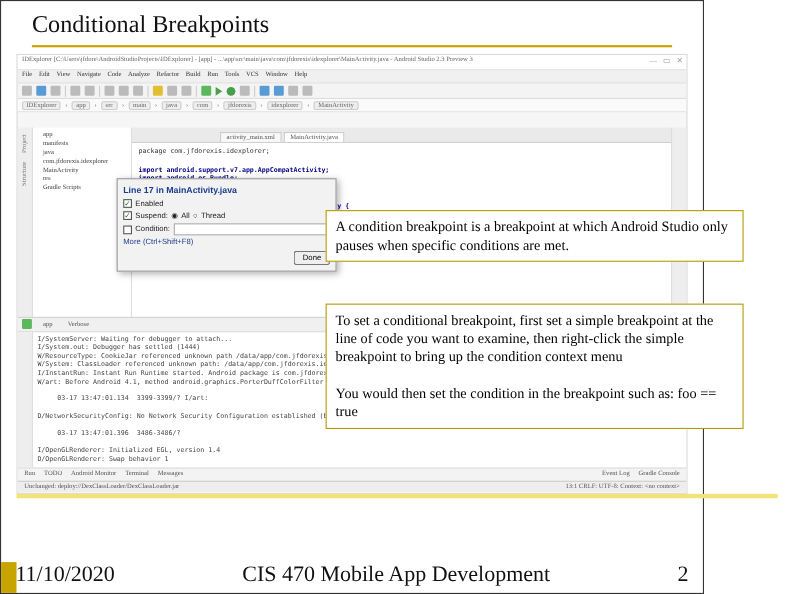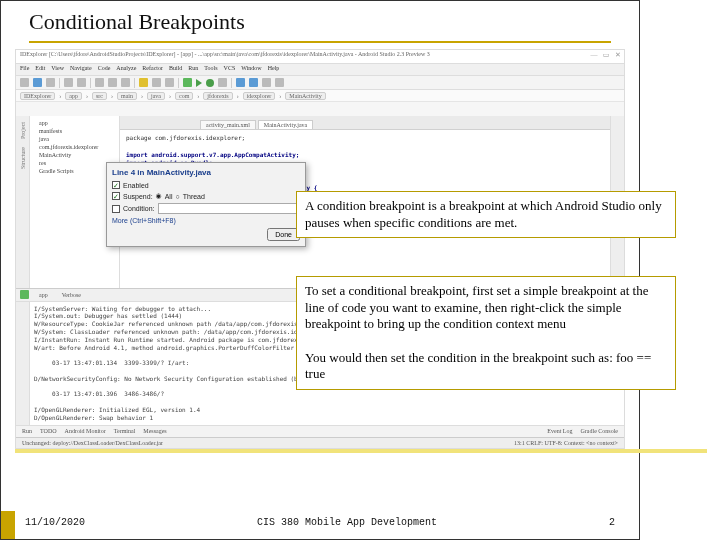--- a/index.html
+++ b/index.html
@@ -47,21 +47,21 @@
   .bottom-toolbar { height:14px; background:#f0f0f0; border-bottom:1px solid #ddd; display:flex; align-items:center; gap:6px; padding:0 4px; font-size:6px; color:#555;}
   .bottom-toolbar .bt-tab { padding:0 4px;}
   .log-area { flex:1; display:flex;}
   .log-rail { width:14px; background:#eee; border-right:1px solid #ddd;}
   .log-text { flex:1; font-family: monospace; font-size:6px; color:#444; padding:3px 4px; line-height:1.3; white-space:pre; overflow:hidden;}
   .status-tabs { height:14px; background:#f3f3f3; border-top:1px solid #ddd; display:flex; align-items:center; gap:8px; padding:0 6px; font-size:6px; color:#555;}
   .status-bar { height:12px; background:#eee; border-top:1px solid #ccc; font-size:6px; color:#555; display:flex; justify-content:space-between; padding:0 6px; align-items:center;}
   .callout { position:absolute; background:#fff; border:1px solid #b59b00; padding:6px 8px; font-size:13px; line-height:1.28; color:#000; font-family:"Times New Roman", serif;}
   .callout1 { left: 295px; top: 190px; width: 380px;}
   .callout2 { left: 295px; top: 275px; width: 380px;}
-  .footer { position:absolute; left:0; right:0; bottom:0; height:34px; display:flex; align-items:center; justify-content:space-between; padding:0 24px; font-size:10px; color:#111;font-family:Liberation Mono, monospace;}
+  .footer { position:absolute; left:0; right:0; bottom:0; height:34px; display:flex; align-items:center; justify-content:space-between; padding:0 13px; font-size:20px; color:#111;}
   .footer .deco { position:absolute; left:0; bottom:0; width:14px; height:28px; background:#c8a400;}
   .yellow-strip { position:absolute; left: 14px; top: 448px; width: 692px; height: 4px; background:#f1e37a;}
   .chk { width:8px; height:8px; border:1px solid #555; background:#fff; display:inline-block;}
   .chk.on::after { content:"✓"; font-size:7px; line-height:7px; display:block; color:#1a6e1a;}
 </style>
 </head>
 <body>
 
 <div class="slide">
 
@@ -165,21 +165,21 @@
 <span></span>
 <span class="ann">    @Override</span>
 <span class="kw">    protected void onCreate(Bundle savedInstanceState) {</span>
 <span>        super.onCreate(savedInstanceState);</span>
 <span>        setContentView(R.layout.activity_main);</span></div>
       </div>
       <div class="right-rail"></div>
     </div>
 
     <div class="bp-dialog">
-      <div class="dlg-title">Line 4 in MainActivity.java</div>
+      <div class="dlg-title">Line 17 in MainActivity.java</div>
       <div class="dlg-row">
         <span class="chk on"></span>
         <span>Enabled</span>
       </div>
       <div class="dlg-row">
         <span class="chk on"></span>
         <span>Suspend:</span>
         <span>◉</span>
           <span>All</span>
         <span>○</span>
@@ -243,17 +243,17 @@
     <span>To set a conditional breakpoint, first set a simple breakpoint at the line of code you want to examine, then right-click the simple breakpoint to bring up the condition context menu</span><br><br>
     <span>You would then set the condition in the breakpoint such as: foo == true</span>
   </div>
   <div class="callout callout1">
     <span>A condition breakpoint is a breakpoint at which Android Studio only pauses when specific conditions are met.</span>
   </div>
 
   <div class="footer">
     <div class="deco"></div>
     <span>11/10/2020</span>
-    <span>CIS 380 Mobile App Development</span>
+    <span>CIS 470 Mobile App Development</span>
     <span>2</span>
   </div>
 
 </div>
 
 </body></html>

